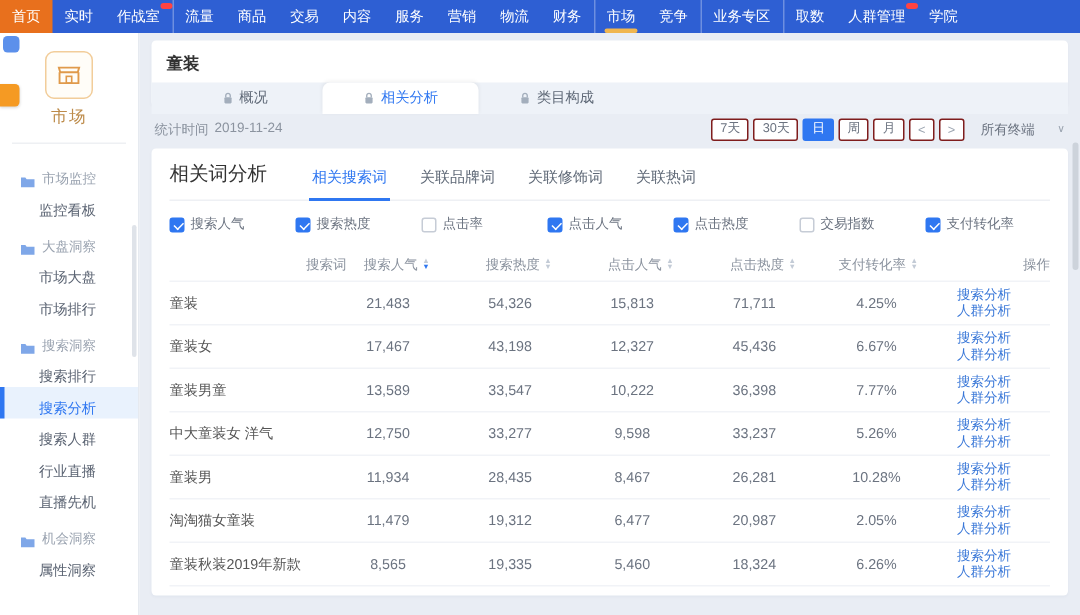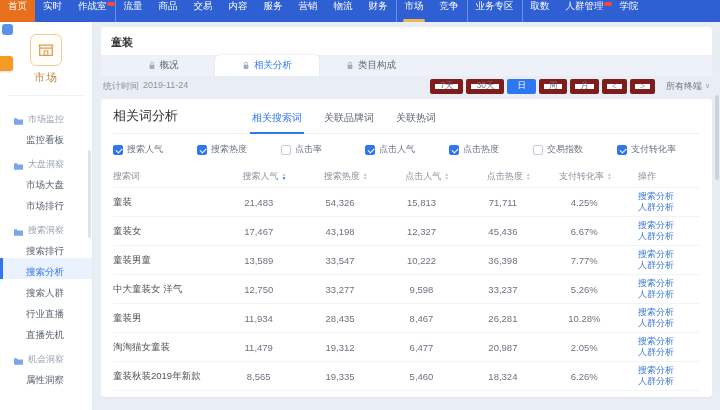--- a/index.html
+++ b/index.html
@@ -3,21 +3,21 @@
 <meta charset="utf-8">
 <style>
   html,body{margin:0;padding:0;}
   body{width:720px;height:410px;overflow:hidden;background:#e9edf4;
        font-family:"Liberation Sans","DejaVu Sans",sans-serif;position:relative;}
   .page{width:720px;height:410px;position:relative;overflow:hidden;}
 
   
   .topnav{height:22px;background:#2e5fd3;display:flex;align-items:stretch;color:#fff;
           font-size:9.5px;position:relative;z-index:5;}
-  .nav-item{display:flex;align-items:flex-start;padding:0 8px;position:relative;cursor:pointer;white-space:nowrap;}
+  .nav-item{display:flex;align-items:center;padding:0 8px;position:relative;cursor:pointer;white-space:nowrap;}
   .nav-item.divider{border-left:1px solid rgba(255,255,255,.30);}
   .nav-item.home{background:#e8701d;}
   .nav-underline{display:none;}
   .nav-item.active .nav-underline{display:block;position:absolute;left:18%;right:18%;bottom:0;height:3px;
           background:#f0b64f;border-radius:2px;}
   .nav-badge{display:none;}
   .nav-badge.show{display:block;position:absolute;top:2px;right:0;width:8px;height:4px;
           background:#ff4342;border-radius:2px;}
 
   .layout{display:flex;height:388px;}
@@ -55,48 +55,48 @@
           font-family:"Liberation Sans","DejaVu Sans",sans-serif;}
   .searchbox input::placeholder{color:#a7aeba;}
   .head-tabs{background:#eef2f8;margin:4px -10px 0;padding:0 10px;display:flex;height:21px;align-items:stretch;}
   .h-tab{width:104px;display:flex;align-items:center;justify-content:center;gap:4px;font-size:9.5px;
           color:#5f6977;cursor:pointer;}
   .h-tab.active{background:#fff;color:#2f77f1;border-radius:5px 5px 0 0;box-shadow:0 -1px 3px rgba(0,0,0,.06);}
 
   .toolbar{display:flex;justify-content:space-between;align-items:center;height:26px;padding:2px 2px 0;}
   .stat-time{font-size:9px;color:#8b939f;display:flex;gap:4px;}
   .tool-right{display:flex;align-items:center;gap:3px;}
-  .tbtn{height:15px;min-width:16px;padding:0 5px;font-size:8.5px;border:5px solid #7f1d1d;background:#fff;
+  .tbtn{height:15px;min-width:16px;padding:0 5px;font-size:8.5px;border:1px solid #7f1d1d;background:#fff;
           color:#6b7380;border-radius:2px;display:flex;align-items:center;justify-content:center;cursor:pointer;
           font-family:"Liberation Sans","DejaVu Sans",sans-serif;}
   .tbtn.active{background:#2f77f1;border-color:#2f77f1;color:#fff;}
   .tbtn.arrow{color:#9aa3af;}
-  .terminal{font-size:9px;color:#6b7380;margin-left:8px;display:flex;align-items:center;gap:3px;cursor:pointer;}
+  .terminal{font-size:9px;color:#6b7380;margin-left:8px;display:flex;align-items:center;gap:15px;cursor:pointer;}
   .chev{font-size:7px;color:#9aa3af;}
 
   .analysis-card{background:#fff;border-radius:3px;padding:8px 12px 0;height:290px;
           box-shadow:0 1px 2px rgba(30,50,90,.04);}
   .ana-head{display:flex;align-items:flex-end;gap:28px;border-bottom:1px solid #eef0f4;}
   .ana-title{font-size:13px;font-weight:normal;color:#333;padding-bottom:8px;}
-  .ana-tabs{display:flex;margin-left:44px;}
+  .ana-tabs{display:flex;}
   .a-tab{font-size:10px;color:#5f6977;padding:0 2px 8px;margin-right:18px;cursor:pointer;position:relative;white-space:nowrap;}
   .a-tab.active{color:#2f77f1;}
   .a-tab.active::after{content:"";position:absolute;left:0;right:0;bottom:-1px;height:2px;background:#2f77f1;}
 
   .metrics{padding:9px 0 2px;}
   .metric-row{display:flex;margin-bottom:7px;}
   .chk{width:84px;display:flex;align-items:center;gap:4px;font-size:9px;color:#6b7380;cursor:pointer;flex-shrink:0;}
   .box{width:10px;height:10px;border:1px solid #c6ccd6;border-radius:2px;background:#fff;position:relative;flex-shrink:0;box-sizing:border-box;}
   .chk.checked .box{background:#2f77f1;border-color:#2f77f1;}
   .chk.checked .box::after{content:"";position:absolute;left:1.5px;top:2px;width:5px;height:2.5px;
           border-left:1.5px solid #fff;border-bottom:1.5px solid #fff;transform:rotate(-45deg);}
 
   .thead,.tr{display:grid;grid-template-columns:118px repeat(5,1fr) 62px;align-items:center;}
   .thead{height:22px;}
-  .th{font-size:9px;color:#8a929e;display:flex;align-items:center;}
+  .th{font-size:9px;color:#8a929e;display:flex;align-items:center;justify-content:flex-end;}
   .th.thnum{justify-content:flex-end;padding-right:26px;}
   .carets{display:none;flex-direction:column;margin-left:3px;line-height:4px;font-size:5px;color:#c3cbd6;}
   .carets.show{display:flex;}
   .th.sorted .caret-down{color:#2f77f1;}
   .tr{height:28px;border-top:1px solid #f1f3f7;}
   .td.kw{font-size:9.5px;color:#555;white-space:nowrap;overflow:hidden;}
   .td.num{font-size:9.5px;color:#6b7380;text-align:center;padding-right:26px;}
   .ops{display:flex;flex-direction:column;line-height:11px;font-size:9px;}
   .ops a{color:#3a78d8;text-decoration:none;cursor:pointer;white-space:nowrap;}
 
@@ -385,20 +385,21 @@
 
       <section class="analysis-card">
         <div class="ana-head">
           <span class="ana-title">相关词分析</span>
           <div class="ana-tabs">
 
               <div class="a-tab active">相关搜索词</div>
 
               <div class="a-tab">关联品牌词</div>
 
+              <div class="a-tab">关联修饰词</div>
 
               <div class="a-tab">关联热词</div>
 
           </div>
         </div>
 
         <div class="metrics">
           <div class="metric-row">
 
               <label class="chk checked">

